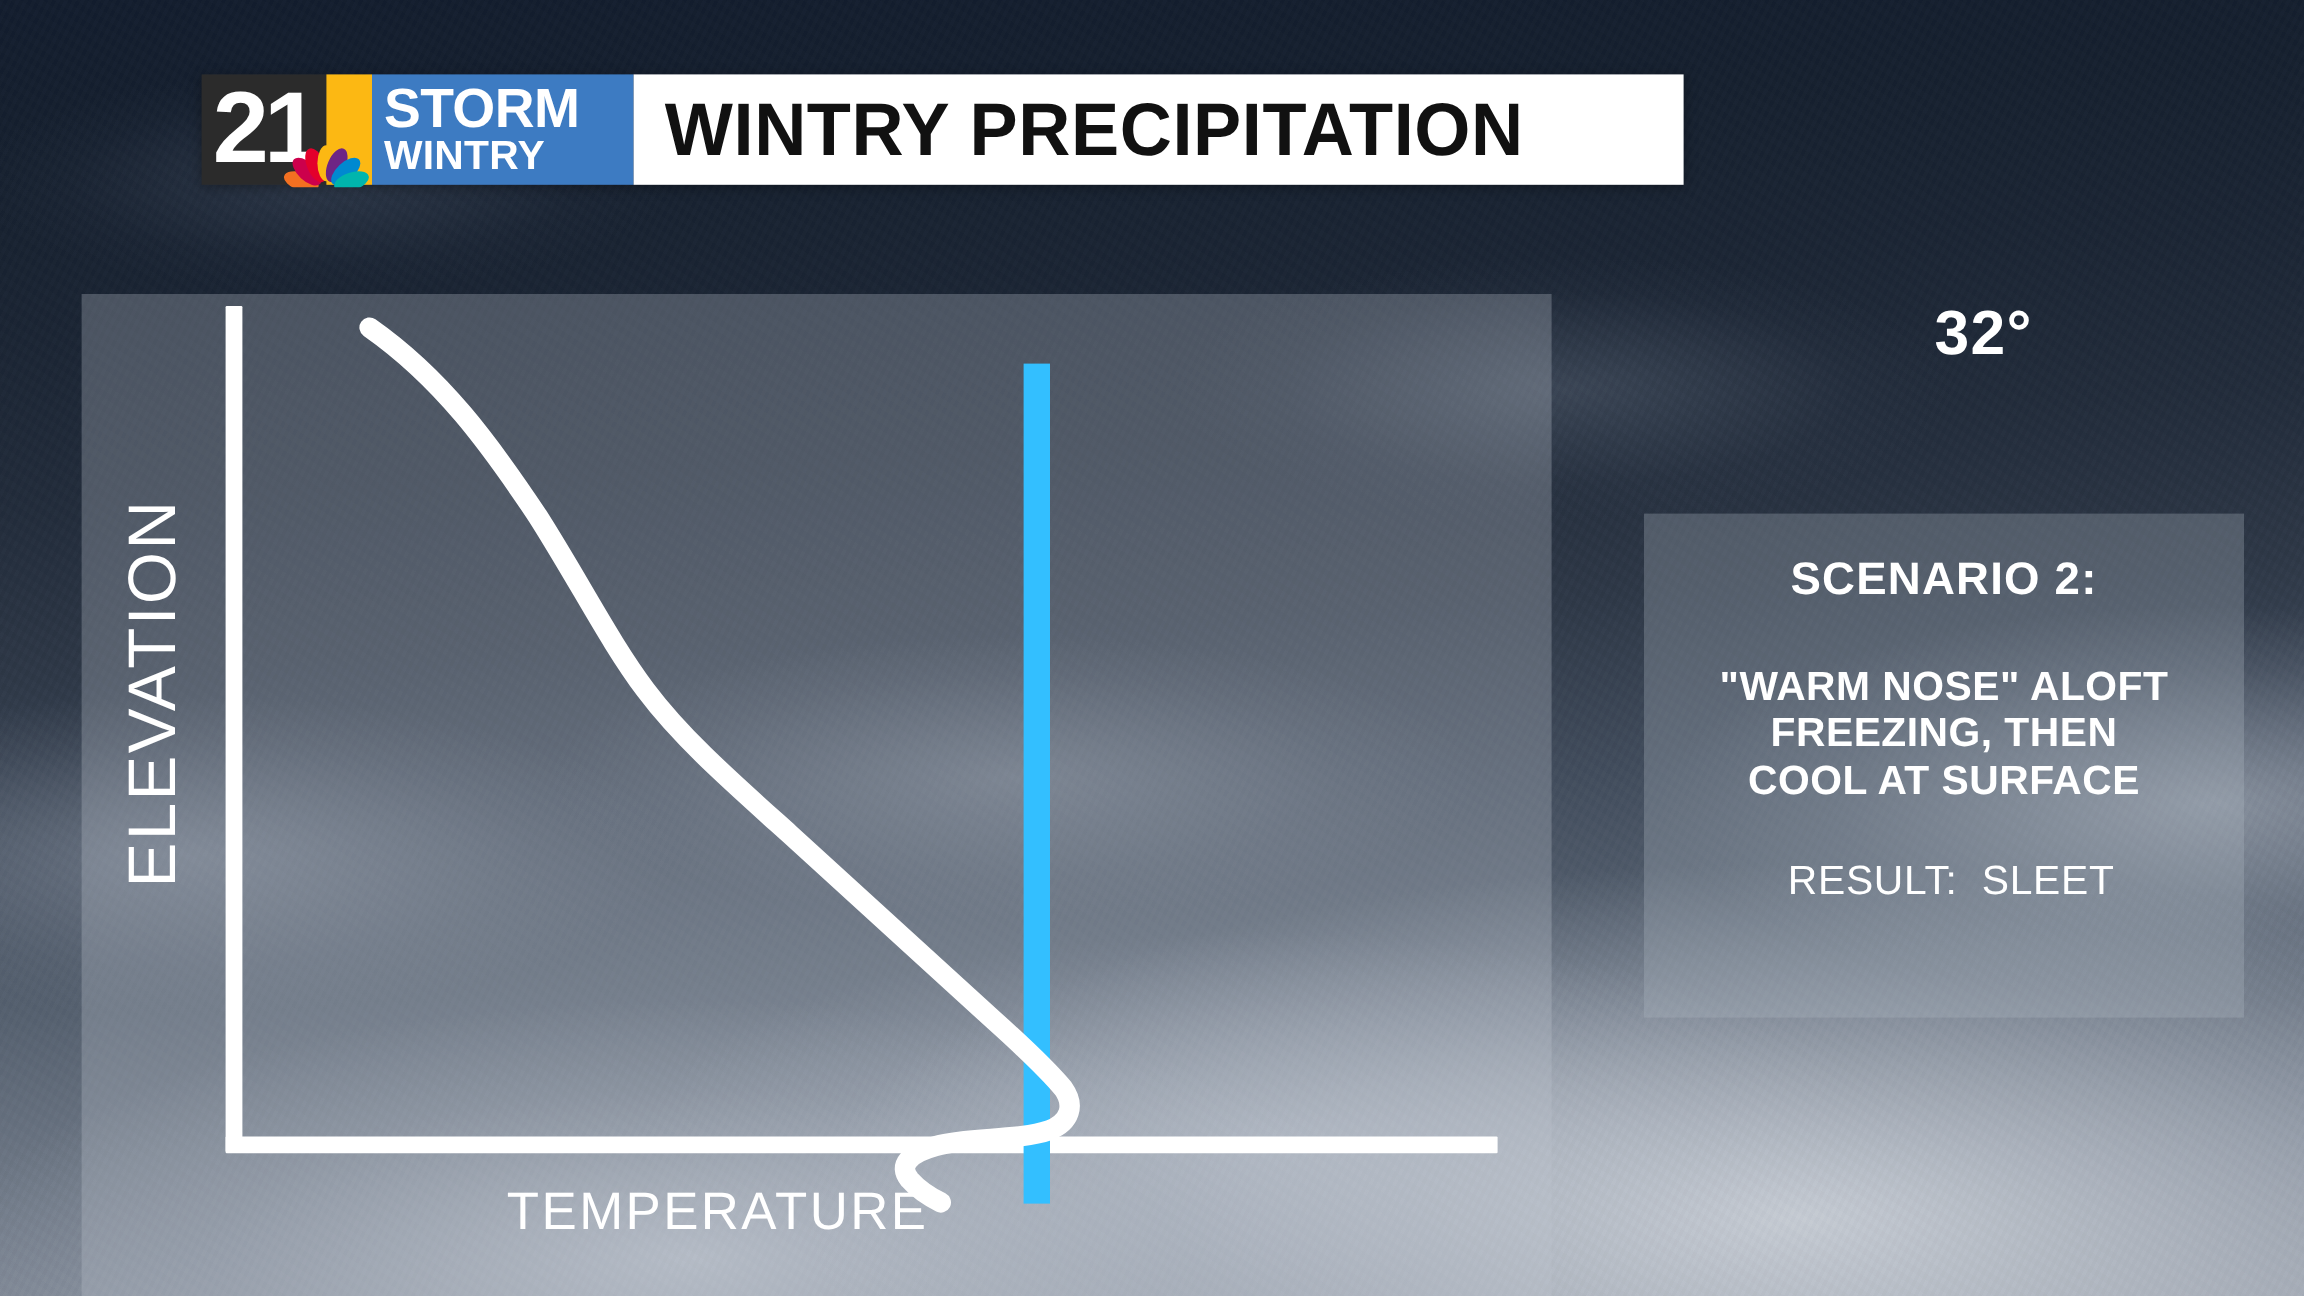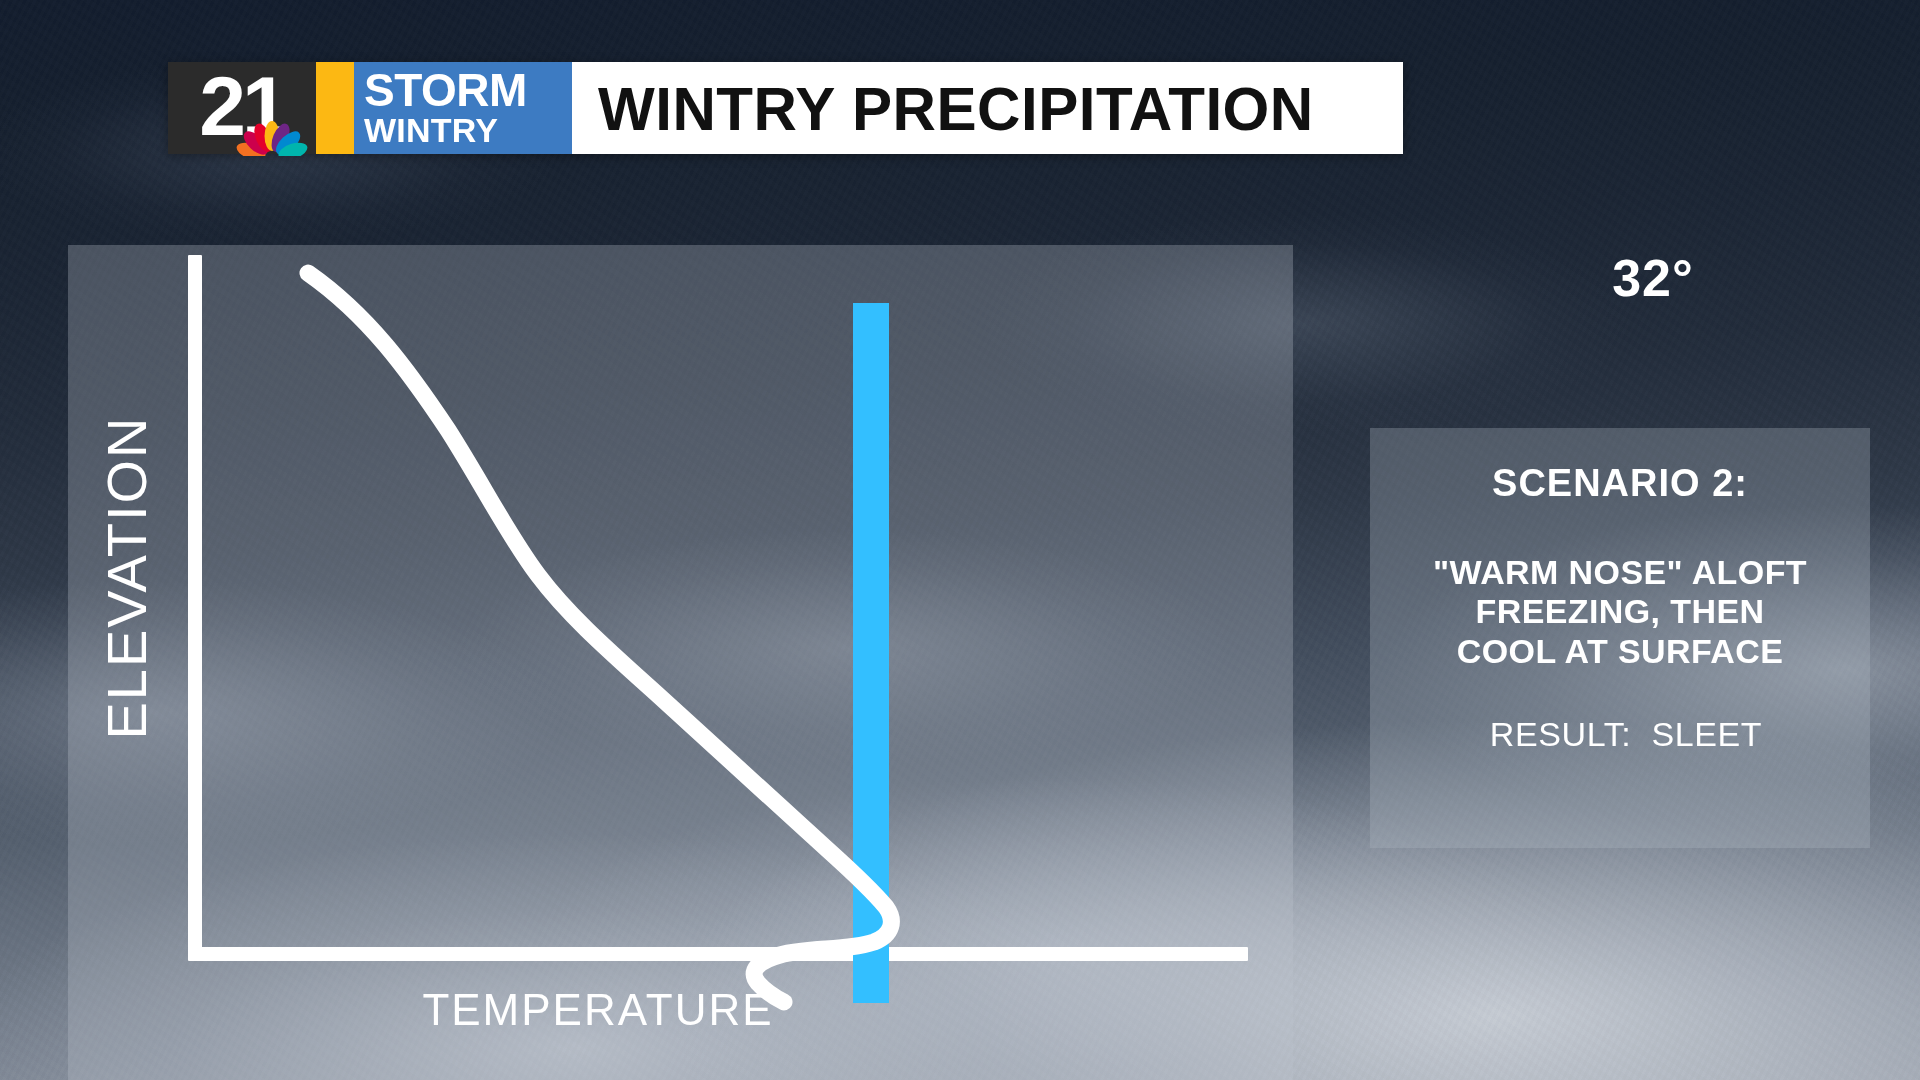--- a/index.html
+++ b/index.html
@@ -37,21 +37,21 @@
   }
 
   
   #header {
     position:absolute; left:168px; top:62px;
     width:1235px; height:92px;
     display:flex; align-items:stretch;
     box-shadow:0 2px 10px rgba(0,0,0,.35);
   }
   .logo-21 {
-    width:148px; background:#2b2b2b;
+    width:104px; background:#2b2b2b;
     position:relative; flex:none;
     display:flex; align-items:center; justify-content:center;
   }
   .logo-21 .num {
     color:#fff; font-size:84px; font-weight:700; line-height:1;
     letter-spacing:-4px; font-family:"Liberation Sans", sans-serif;
     transform:translateY(-2px);
   }
   .logo-bar {
     width:38px; background:#FCB813; flex:none; position:relative;
@@ -111,21 +111,21 @@
     letter-spacing:2px;
   }
   .label-temp {
     position:absolute; left:180px; top:740px;
     width:700px; text-align:center;
     color:#fff; font-size:44px; font-weight:400;
     letter-spacing:2px;
   }
   .freeze-line {
     position:absolute; left:785px; top:58px;
-    width:36px; height:700px;
+    width:22px; height:700px;
     background:#33BFFF;
   }
   .freeze-label {
     position:absolute; left:700px; top:-55px;
     width:200px; text-align:center;
     color:#fff; font-size:52px; font-weight:700;
     letter-spacing:1px;
   }
   #sounding { position:absolute; left:0; top:0; }
 

